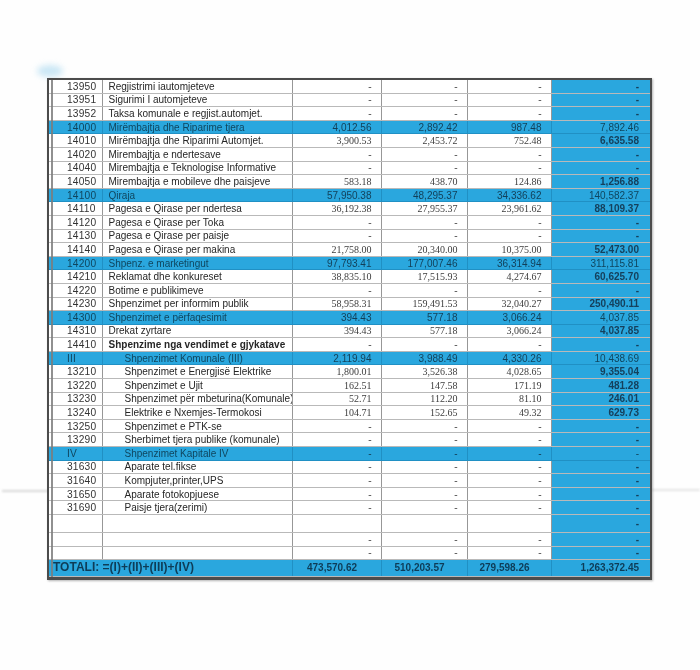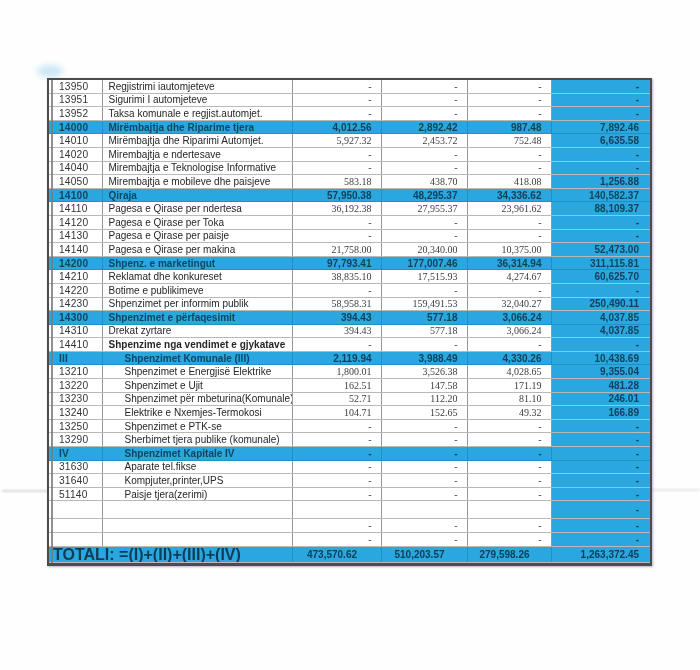--- a/index.html
+++ b/index.html
@@ -47,54 +47,54 @@
     border-right:1px solid #979797;
     border-bottom:1px solid #b9b9b9;
     font-size:10px;
     color:#262626;
     white-space:nowrap;
     overflow:hidden;
     padding:0;
   }
   td:last-child{border-right:none;}
 
-  .c-code{padding-left:10px;color:#333;font-size:10.2px;letter-spacing:.2px;}
+  .c-code{padding-left:18px;color:#333;font-size:10.2px;letter-spacing:.2px;}
   .c-desc{padding-left:6px;}
   .c-desc.indent{padding-left:22px;}
   .c-desc.bold{font-weight:700;}
   .c-v{
     text-align:right;padding-right:9px;
     font-family:"Liberation Serif", serif;
     font-size:10px;color:#3d3d3d;
   }
   .c-total{
     text-align:right;padding-right:11px;
     background:#2aa7de;
     font-weight:700;color:#15405c;
     font-size:10px;
   }
 
   tr.section td{
     background:#2aa7de;
     color:#0f465f;
-    font-weight:700;
+    font-weight:400;
     border-bottom-color:#2090c4;
     border-right-color:#2090c4;
   }
   tr.section .c-v{font-family:"Liberation Sans", sans-serif;color:#123f58;padding-left:14px;}
 
   tr.blank-tall td{height:17px;}
 
   tr.total-row td{
     background:#2aa7de;
     font-weight:700;color:#0e3c57;
     height:15.5px;
     border-right-color:#2090c4;
   }
-  tr.total-row .c-label{padding-left:4px;font-size:16px;}
+  tr.total-row .c-label{padding-left:4px;font-size:12px;}
   tr.total-row .c-v{font-family:"Liberation Sans", sans-serif;text-align:center;padding-right:9px;}
 </style>
 </head>
 <body>
 
 <div class="page">
   <div class="smudge"></div>
   <div class="scanline-left"></div>
   <div class="scanline-right"></div>
 
@@ -138,21 +138,21 @@
             <td class="c-code">14000</td>
             <td class="c-desc">Mirëmbajtja dhe Riparime tjera</td>
             <td class="c-v">4,012.56</td>
             <td class="c-v">2,892.42</td>
             <td class="c-v">987.48</td>
             <td class="c-total">7,892.46</td>
           </tr>
           <tr>
             <td class="c-code">14010</td>
             <td class="c-desc">Mirëmbajtja  dhe Riparimi  Automjet.</td>
-            <td class="c-v">5,927.32</td>
+            <td class="c-v">3,900.53</td>
             <td class="c-v">2,453.72</td>
             <td class="c-v">752.48</td>
             <td class="c-total">6,635.58</td>
           </tr>
           <tr>
             <td class="c-code">14020</td>
             <td class="c-desc">Mirembajtja e ndertesave</td>
             <td class="c-v">-</td>
             <td class="c-v">-</td>
             <td class="c-v">-</td>
@@ -164,21 +164,21 @@
             <td class="c-v">-</td>
             <td class="c-v">-</td>
             <td class="c-v">-</td>
             <td class="c-total">-</td>
           </tr>
           <tr>
             <td class="c-code">14050</td>
             <td class="c-desc">Mirembajtja e mobileve dhe paisjeve</td>
             <td class="c-v">583.18</td>
             <td class="c-v">438.70</td>
-            <td class="c-v">418.08</td>
+            <td class="c-v">124.86</td>
             <td class="c-total">1,256.88</td>
           </tr>
           <tr class="section">
             <td class="c-code">14100</td>
             <td class="c-desc">Qiraja</td>
             <td class="c-v">57,950.38</td>
             <td class="c-v">48,295.37</td>
             <td class="c-v">34,336.62</td>
             <td class="c-total">140,582.37</td>
           </tr>
@@ -301,21 +301,21 @@
             <td class="c-v">112.20</td>
             <td class="c-v">81.10</td>
             <td class="c-total">246.01</td>
           </tr>
           <tr>
             <td class="c-code">13240</td>
             <td class="c-desc indent">Elektrike e Nxemjes-Termokosi</td>
             <td class="c-v">104.71</td>
             <td class="c-v">152.65</td>
             <td class="c-v">49.32</td>
-            <td class="c-total">166.89</td>
+            <td class="c-total">629.73</td>
           </tr>
           <tr>
             <td class="c-code">13250</td>
             <td class="c-desc indent">Shpenzimet e PTK-se</td>
             <td class="c-v">-</td>
             <td class="c-v">-</td>
             <td class="c-v">-</td>
             <td class="c-total">-</td>
           </tr>
           <tr>
@@ -344,21 +344,29 @@
           </tr>
           <tr>
             <td class="c-code">31640</td>
             <td class="c-desc indent">Kompjuter,printer,UPS</td>
             <td class="c-v">-</td>
             <td class="c-v">-</td>
             <td class="c-v">-</td>
             <td class="c-total">-</td>
           </tr>
           <tr>
-            <td class="c-code">51140</td>
+            <td class="c-code">31650</td>
+            <td class="c-desc indent">Aparate fotokopjuese</td>
+            <td class="c-v">-</td>
+            <td class="c-v">-</td>
+            <td class="c-v">-</td>
+            <td class="c-total">-</td>
+          </tr>
+          <tr>
+            <td class="c-code">31690</td>
             <td class="c-desc indent">Paisje tjera(zerimi)</td>
             <td class="c-v">-</td>
             <td class="c-v">-</td>
             <td class="c-v">-</td>
             <td class="c-total">-</td>
           </tr>
           <tr class="blank-tall">
             <td class="c-code"></td>
             <td class="c-desc"></td>
             <td class="c-v"></td>

